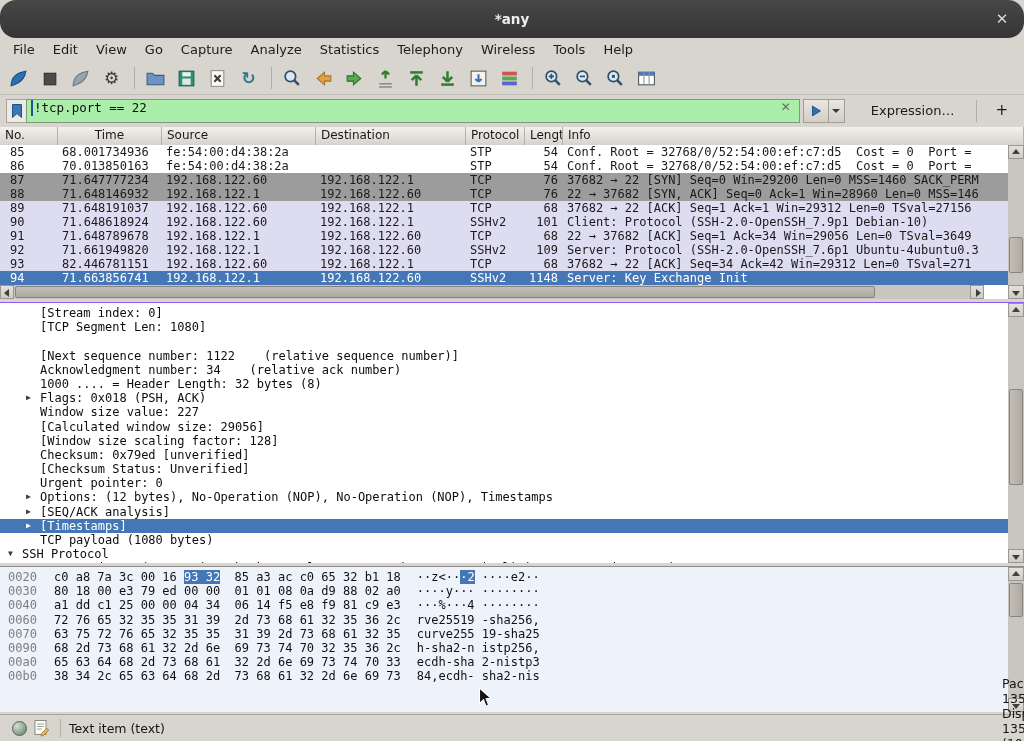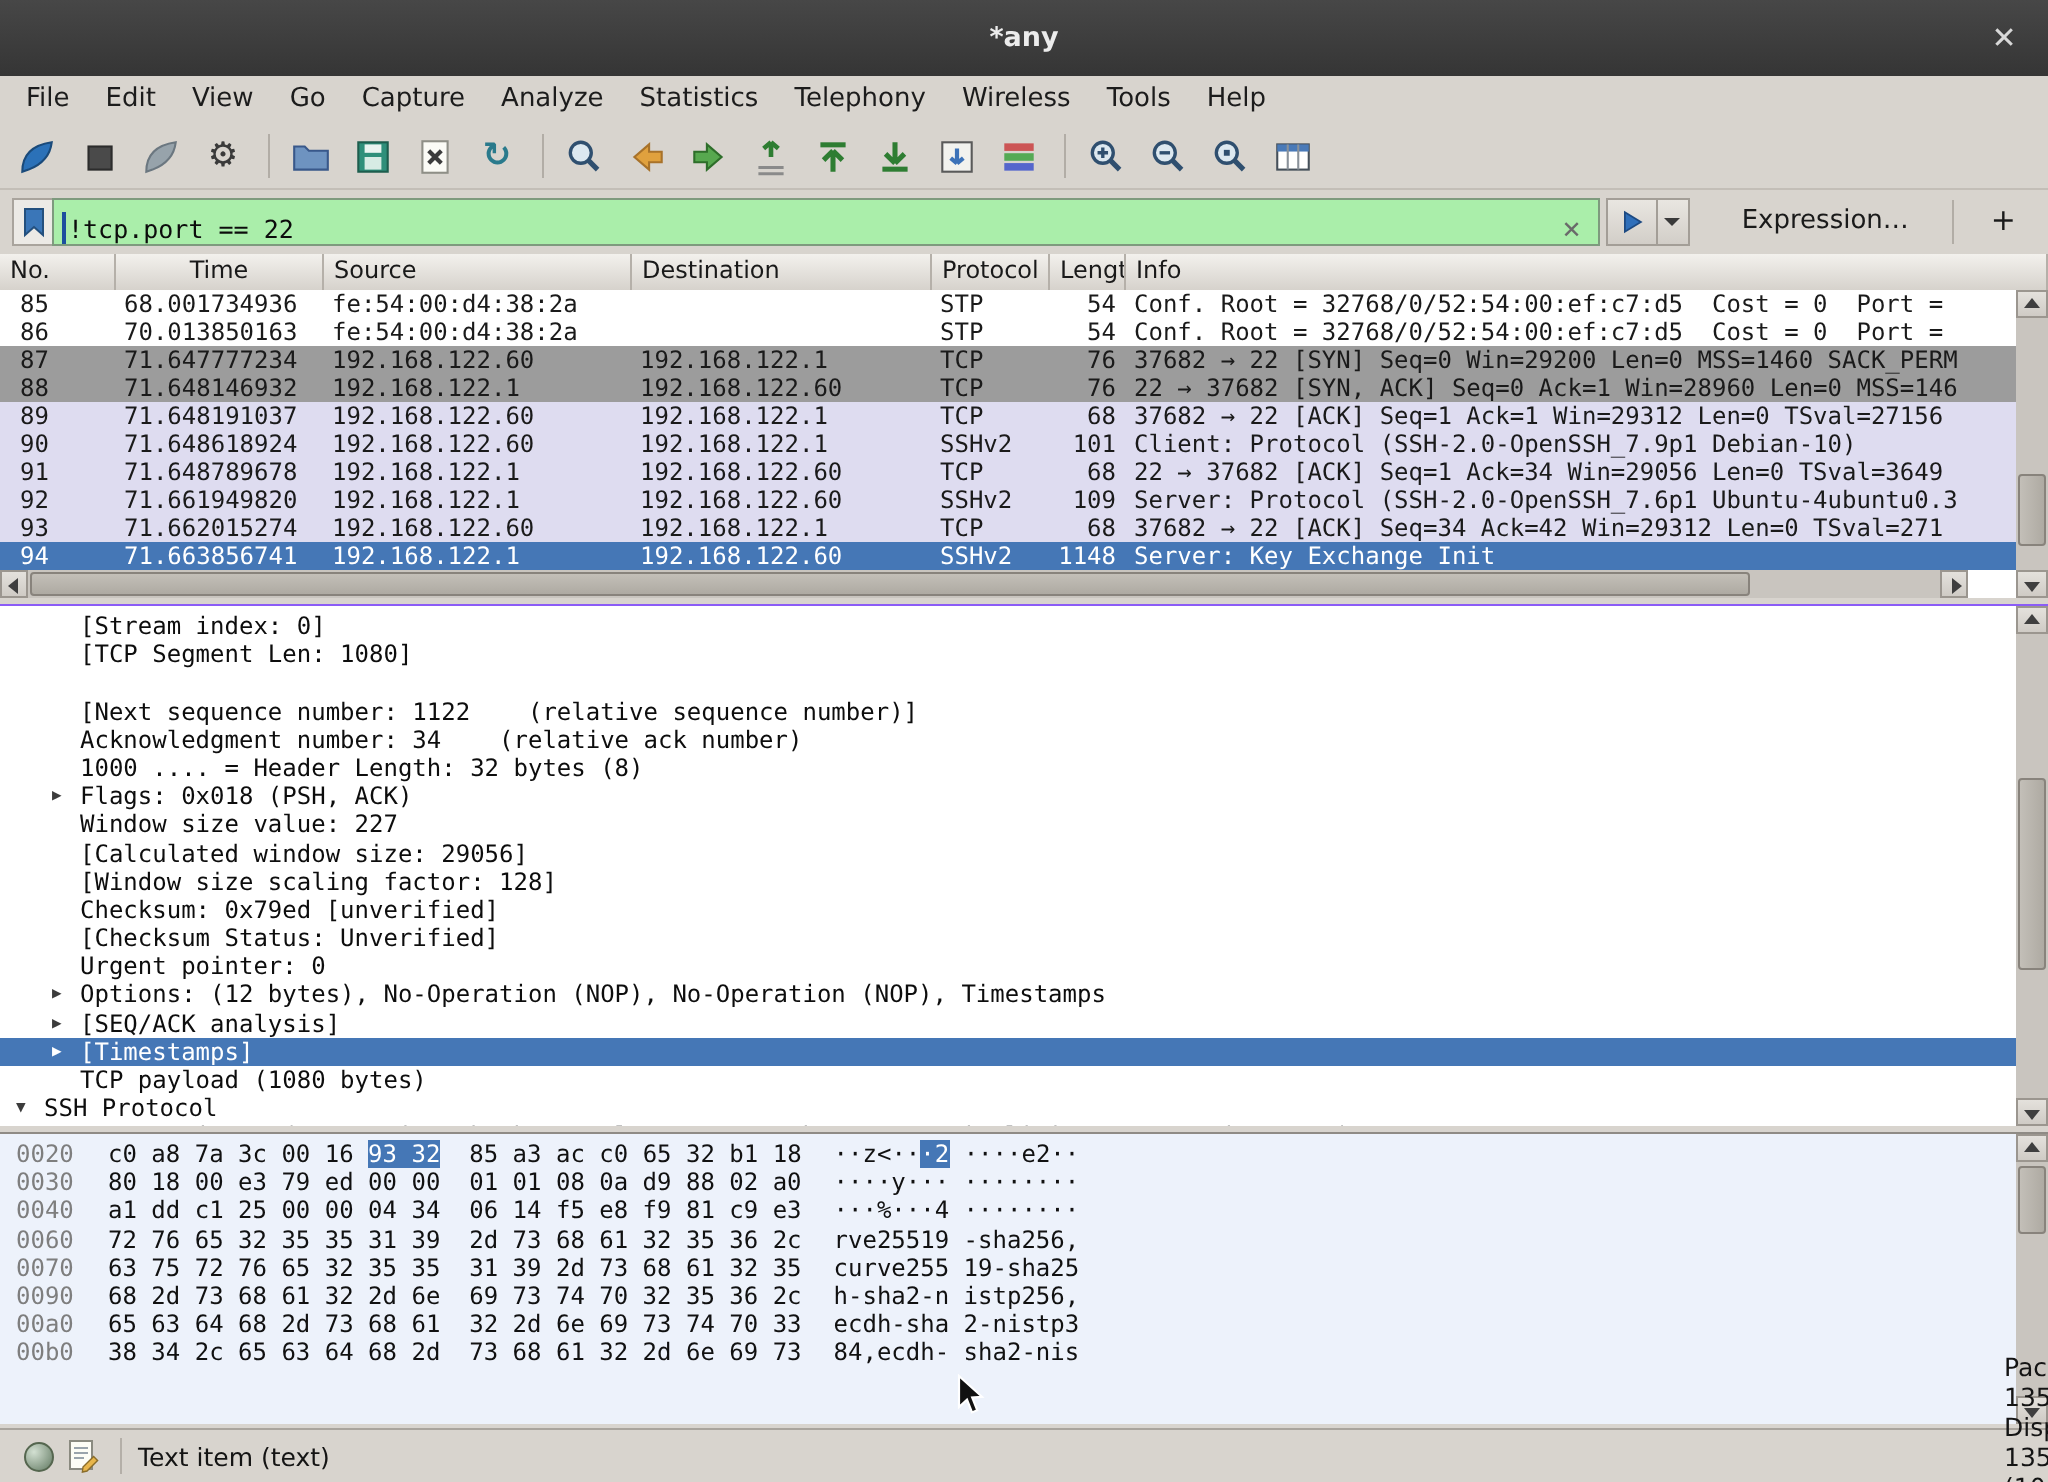--- a/index.html
+++ b/index.html
@@ -1,39 +1,39 @@
 <!DOCTYPE html>
 <html><head>
 <meta charset="utf-8">
 <style>
   html,body{margin:0;padding:0;background:#888;}
   .window{position:relative;width:1024px;height:741px;background:#d8d4ce;overflow:hidden;
           font-family:"DejaVu Sans","Liberation Sans",sans-serif;color:#1a1a1a;}
 
   
   .titlebar{position:absolute;left:0;top:0;width:1024px;height:38px;background:linear-gradient(#474747,#353535);
-            display:flex;align-items:center;justify-content:center;}
+            display:flex;align-items:center;justify-content:center;border-radius:16px;}
   .titlebar .title{color:#ececec;font-size:13.5px;font-weight:bold;}
   .titlebar .close{position:absolute;right:12px;top:9px;color:#d8d8d8;font-size:15px;width:20px;height:20px;
                    text-align:center;line-height:20px;cursor:default;}
 
   
   .menubar{position:absolute;left:0;top:38px;width:1024px;height:24px;background:#d8d4ce;display:flex;align-items:stretch;padding-left:4px;box-sizing:border-box;}
   .menu-item{font-size:13px;line-height:24px;padding:0 9px;color:#1c1c1c;}
 
   
   .toolbar{position:absolute;left:0;top:62px;width:1024px;height:33px;background:#d8d4ce;display:flex;align-items:center;padding-left:4px;box-sizing:border-box;border-bottom:1px solid #c3beb7;}
   .tbtn{width:29px;height:27px;display:flex;align-items:center;justify-content:center;margin-right:2px;border-radius:3px;}
   .tbtn .glyph{font-size:17px;line-height:17px;color:#3a3a3a;}
   .tb-sep{width:1px;height:22px;background:#b2ada6;margin:0 6px;}
 
   
   .filterbar{position:absolute;left:0;top:95px;width:1024px;height:32px;background:#d8d4ce;display:flex;align-items:center;padding:0 6px;box-sizing:border-box;}
   .fbookmark{width:20px;height:24px;display:flex;align-items:center;justify-content:center;background:#eceae6;border:1px solid #a9a49d;border-right:none;box-sizing:border-box;}
-  .finput{flex:1;height:24px;background:#aaeeaa;border:1px solid #7e9a7e;box-sizing:border-box;display:flex;align-items:flex-end;padding:0 4px;position:relative;}
+  .finput{flex:1;height:24px;background:#aaeeaa;border:1px solid #7e9a7e;box-sizing:border-box;display:flex;align-items:flex-start;padding:0 4px;position:relative;}
   .finput .caret{width:2px;height:16px;background:#1c4f9e;margin-right:1px;}
   .finput .ftext{font-family:"DejaVu Sans Mono","Liberation Mono",monospace;font-size:12.5px;color:#0c0c0c;white-space:pre;}
   .finput .fclear{margin-left:auto;color:#6a6a6a;font-size:12px;padding:0 4px;}
   .fbtn{height:24px;background:linear-gradient(#e9e6e1,#d2cec8);border:1px solid #a39e97;box-sizing:border-box;display:flex;align-items:center;justify-content:center;}
   .fapply{width:26px;margin-left:3px;}
   .fcaret{width:16px;border-left:none;}
   .fcaret::after{content:"";border:4px solid transparent;border-top-color:#3a3a3a;margin-top:4px;}
   .fexpr{margin-left:14px;padding:0 12px;font-size:13px;background:none;border:none;height:24px;line-height:24px;}
   .fsep{width:1px;height:22px;background:#b2ada6;margin-left:10px;}
   .fadd{margin-left:8px;padding:0 10px;font-size:15px;background:none;border:none;height:24px;line-height:22px;}
@@ -349,21 +349,21 @@
           <span class="c no">92</span>
           <span class="c time">71.661949820</span>
           <span class="c src">192.168.122.1</span>
           <span class="c dst">192.168.122.60</span>
           <span class="c proto">SSHv2</span>
           <span class="c len">109</span>
           <span class="c info">Server: Protocol (SSH-2.0-OpenSSH_7.6p1 Ubuntu-4ubuntu0.3</span>
         </div>
         <div class="plrow tcp">
           <span class="c no">93</span>
-          <span class="c time">71.662015274</span>
+          <span class="c time">82.446781151</span>
           <span class="c src">192.168.122.60</span>
           <span class="c dst">192.168.122.1</span>
           <span class="c proto">TCP</span>
           <span class="c len">68</span>
           <span class="c info">37682 → 22 [ACK] Seq=34 Ack=42 Win=29312 Len=0 TSval=271</span>
         </div>
         <div class="plrow sel-row">
           <span class="c no">94</span>
           <span class="c time">71.663856741</span>
           <span class="c src">192.168.122.1</span>

